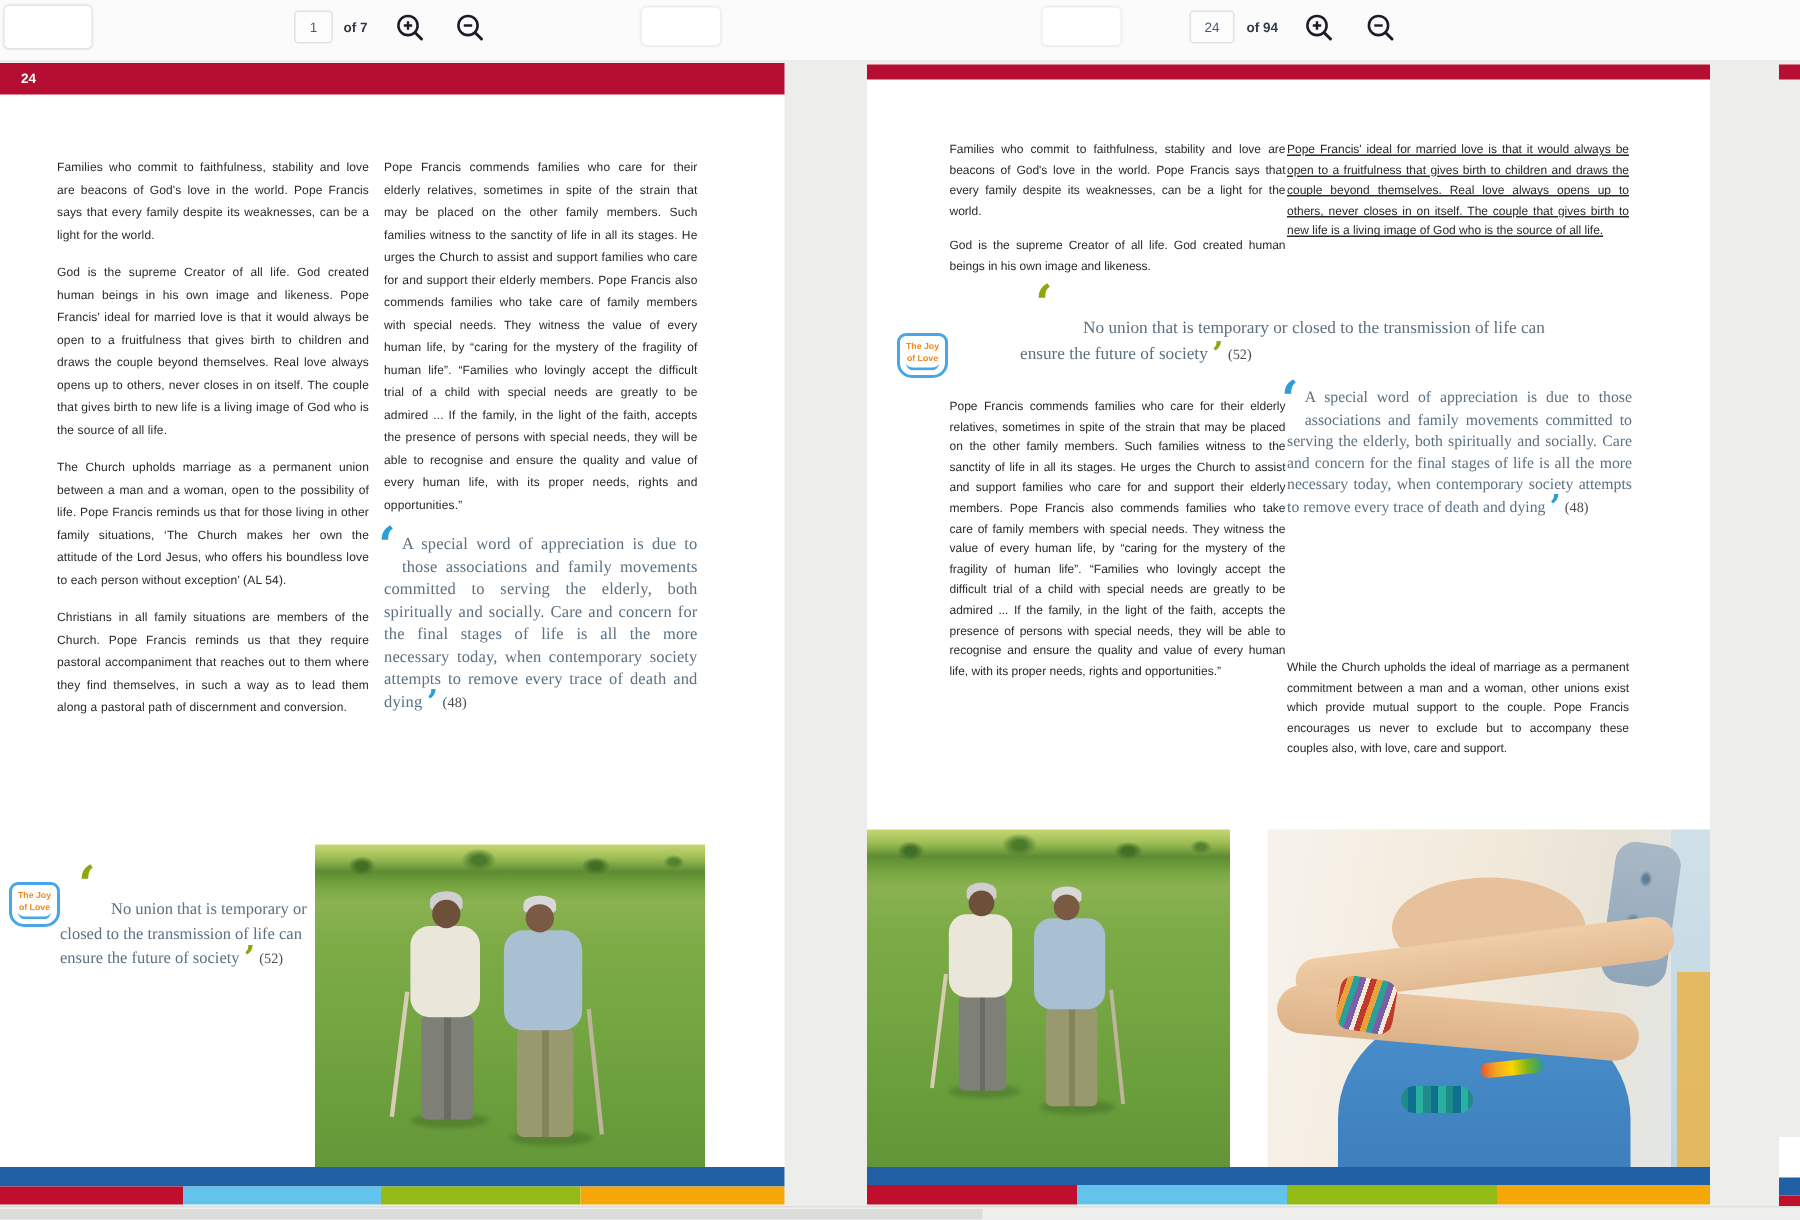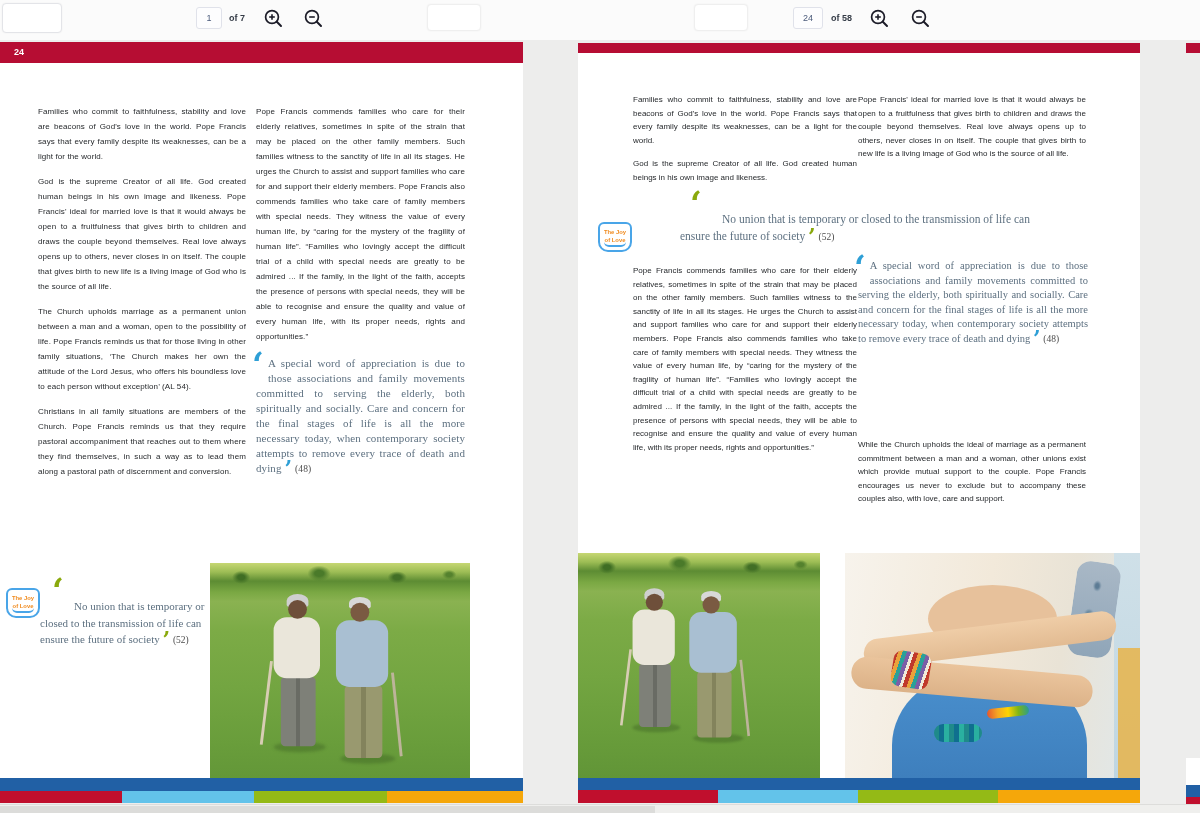--- a/index.html
+++ b/index.html
@@ -113,21 +113,21 @@
       <svg width="22" height="22" viewBox="0 0 22 22">
         <circle cx="9" cy="9" r="6.4" fill="none" stroke="#1c1c28" stroke-width="1.7"></circle>
         <line x1="13.8" y1="13.8" x2="18" y2="18" stroke="#1c1c28" stroke-width="2" stroke-linecap="round"></line>
         <line x1="6.2" y1="9" x2="11.8" y2="9" stroke="#1c1c28" stroke-width="1.6"></line>
       </svg>
     </span>
     <div class="tb-input" style="left:427px;top:4px;width:52px;height:25px;border-color:#efefef;"></div>
 
     <div class="tb-input" style="left:694px;top:4px;width:52px;height:25px;border-color:#efefef;"></div>
     <input class="tb-page-input" style="left: 793px; top: 7px; width: 28px;" type="text" value="24">
-    <span class="tb-of" style="left:831px;top:13px;">of 58</span>
+    <span class="tb-of" style="left:831px;top:13px;">of 94</span>
     <span class="tb-zoom" style="left:869px;top:8px;">
       <svg width="22" height="22" viewBox="0 0 22 22">
         <circle cx="9" cy="9" r="6.4" fill="none" stroke="#1c1c28" stroke-width="1.7"></circle>
         <line x1="13.8" y1="13.8" x2="18" y2="18" stroke="#1c1c28" stroke-width="2" stroke-linecap="round"></line>
         <line x1="6.2" y1="9" x2="11.8" y2="9" stroke="#1c1c28" stroke-width="1.6"></line>
         <line x1="9" y1="6.2" x2="9" y2="11.8" stroke="#1c1c28" stroke-width="1.6"></line>
       </svg>
     </span>
     <span class="tb-zoom" style="left:910px;top:8px;">
       <svg width="22" height="22" viewBox="0 0 22 22">
@@ -213,21 +213,21 @@
     <div class="quote-serif" style="position:absolute;left:102px;top:168px;width:362px;font-size:11.5px;line-height:17px;text-indent:42px;">
       <span>No union that is temporary or closed to the transmission of life can ensure the future of society</span>
       <span class="q-close q-green">’</span>
       <span class="q-ref">(52)</span>
     </div>
 
     <div class="body-col" style="left:55px;top:221px;width:224px;">
       <p>Pope Francis commends families who care for their elderly relatives, sometimes in spite of the strain that may be placed on the other family members. Such families witness to the sanctity of life in all its stages. He urges the Church to assist and support families who care for and support their elderly members. Pope Francis also commends families who take care of family members with special needs. They witness the value of every human life, by “caring for the mystery of the fragility of human life”. “Families who lovingly accept the difficult trial of a child with special needs are greatly to be admired ... If the family, in the light of the faith, accepts the presence of persons with special needs, they will be able to recognise and ensure the quality and value of every human life, with its proper needs, rights and opportunities.”</p>
     </div>
 
-    <div class="body-col" style="left:280px;top:50px;width:228px;">
+    <div class="body-col" style="left:280px;top:50px;width:228px;text-decoration:underline;">
       <p>Pope Francis' ideal for married love is that it would always be open to a fruitfulness that gives birth to children and draws the couple beyond themselves. Real love always opens up to others, never closes in on itself. The couple that gives birth to new life is a living image of God who is the source of all life.</p>
     </div>
 
     <div class="quote-serif bluequote" style="position:absolute;left:280px;top:216px;width:230px;font-size:10.5px;line-height:14.5px;">
       <span class="q-open q-blue">‘</span>
       <span>A special word of appreciation is due to those associations and family movements committed to serving the elderly, both spiritually and socially. Care and concern for the final stages of life is all the more necessary today, when contemporary society attempts to remove every trace of death and dying</span>
       <span class="q-close q-blue">’</span>
       <span class="q-ref">(48)</span>
     </div>
 

